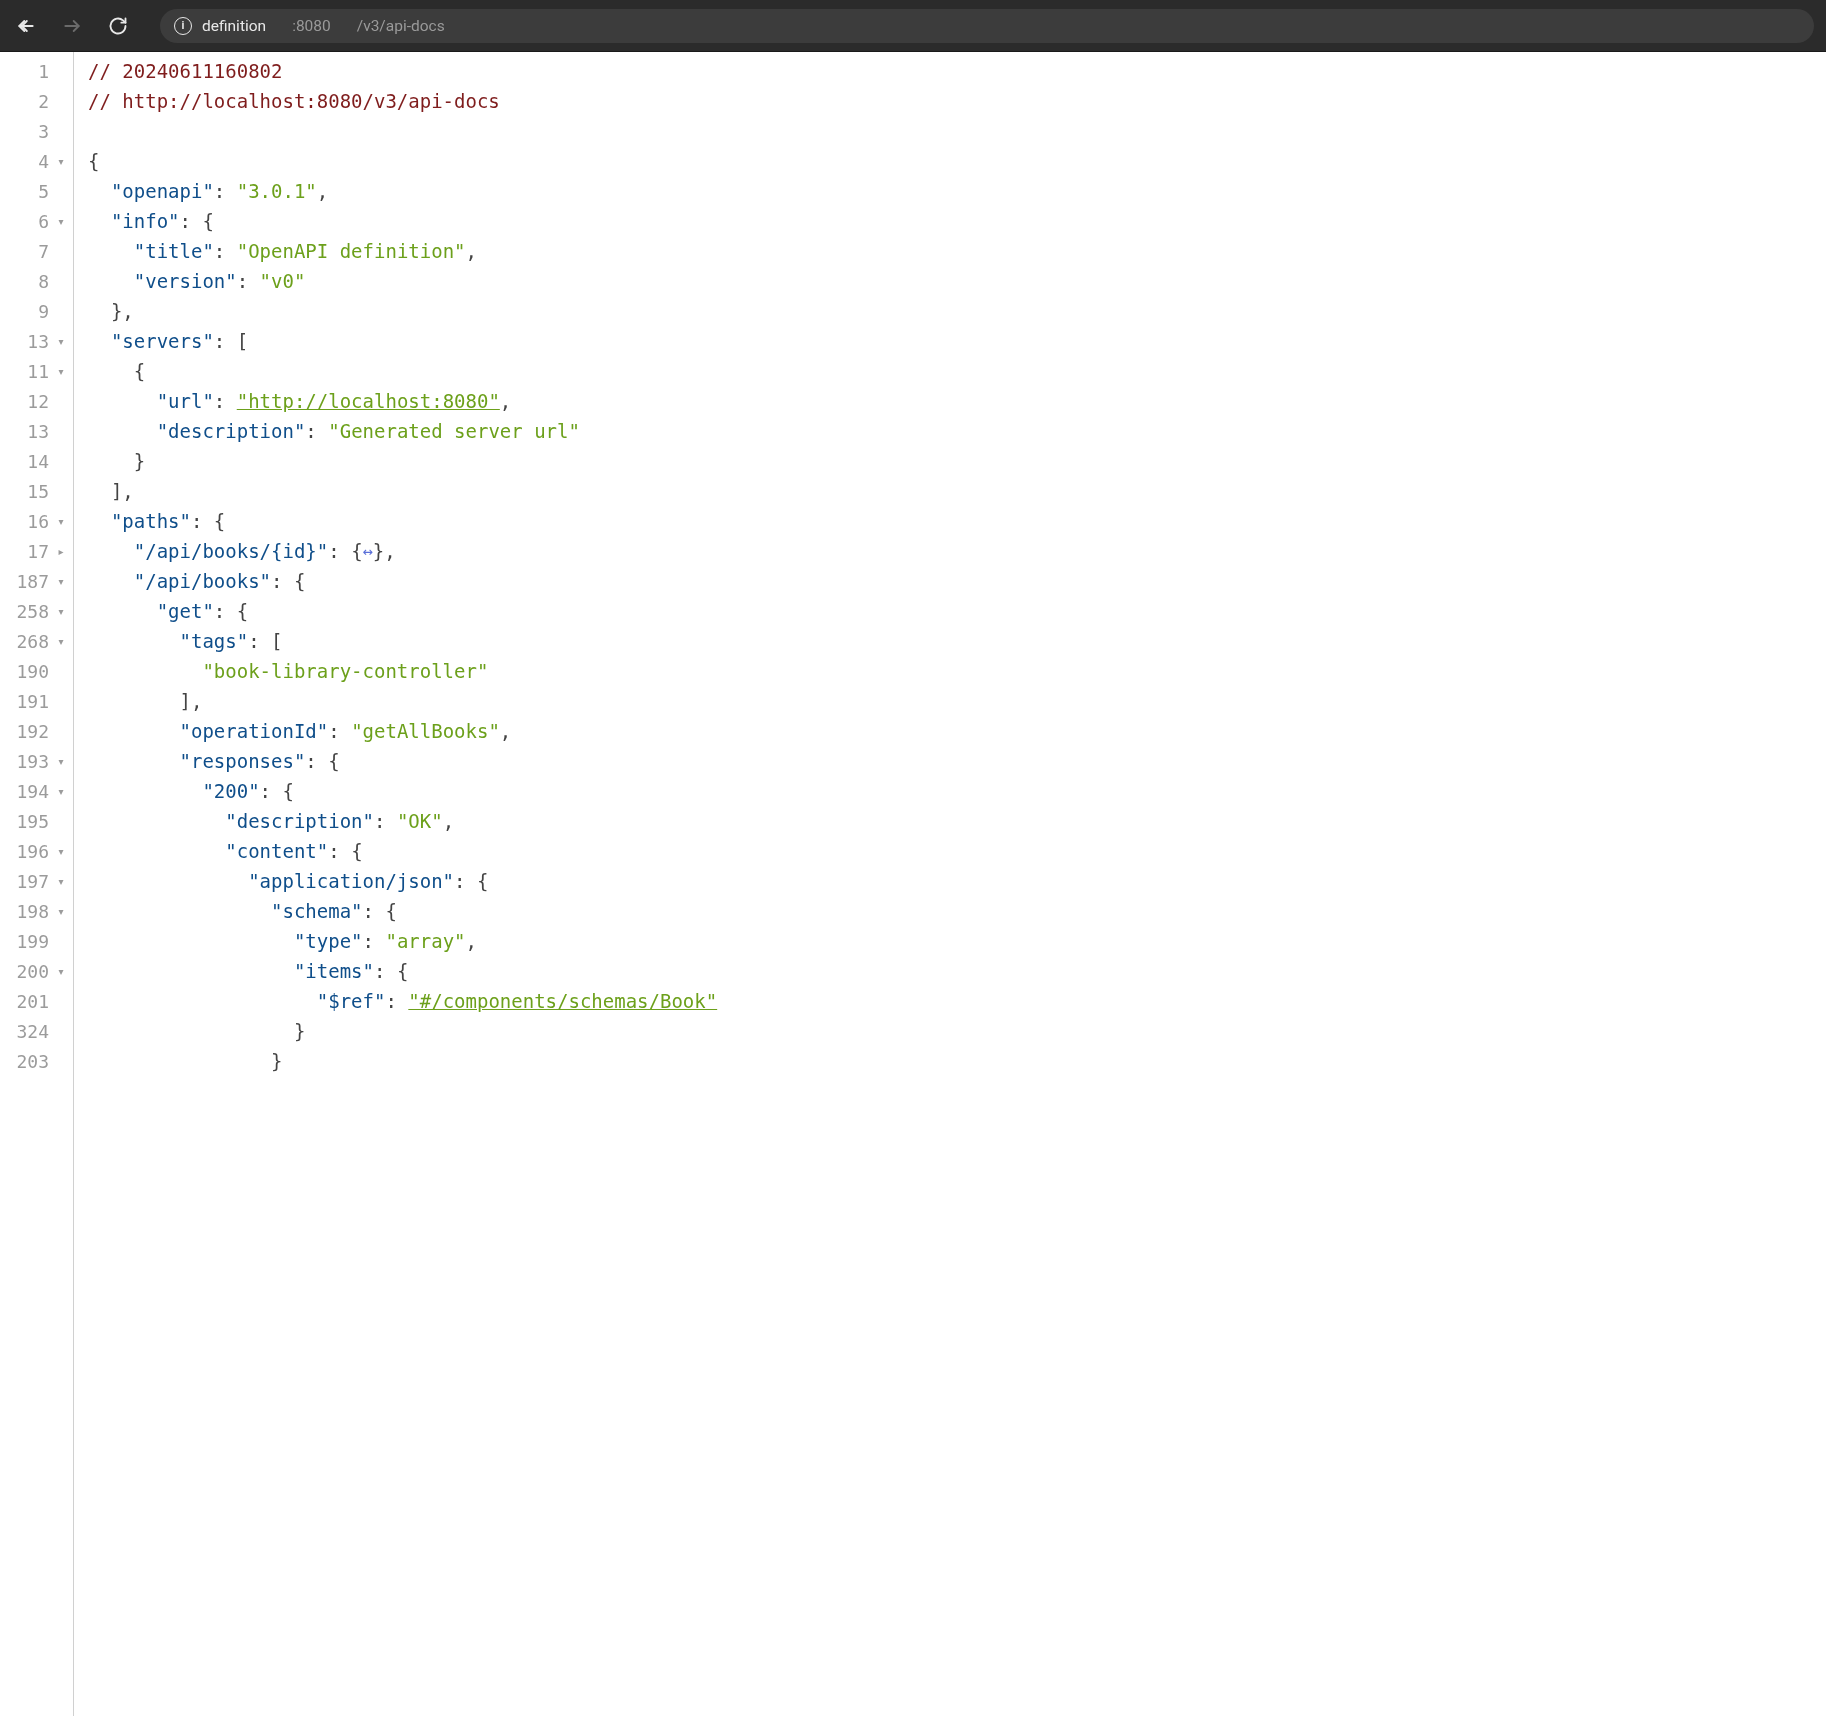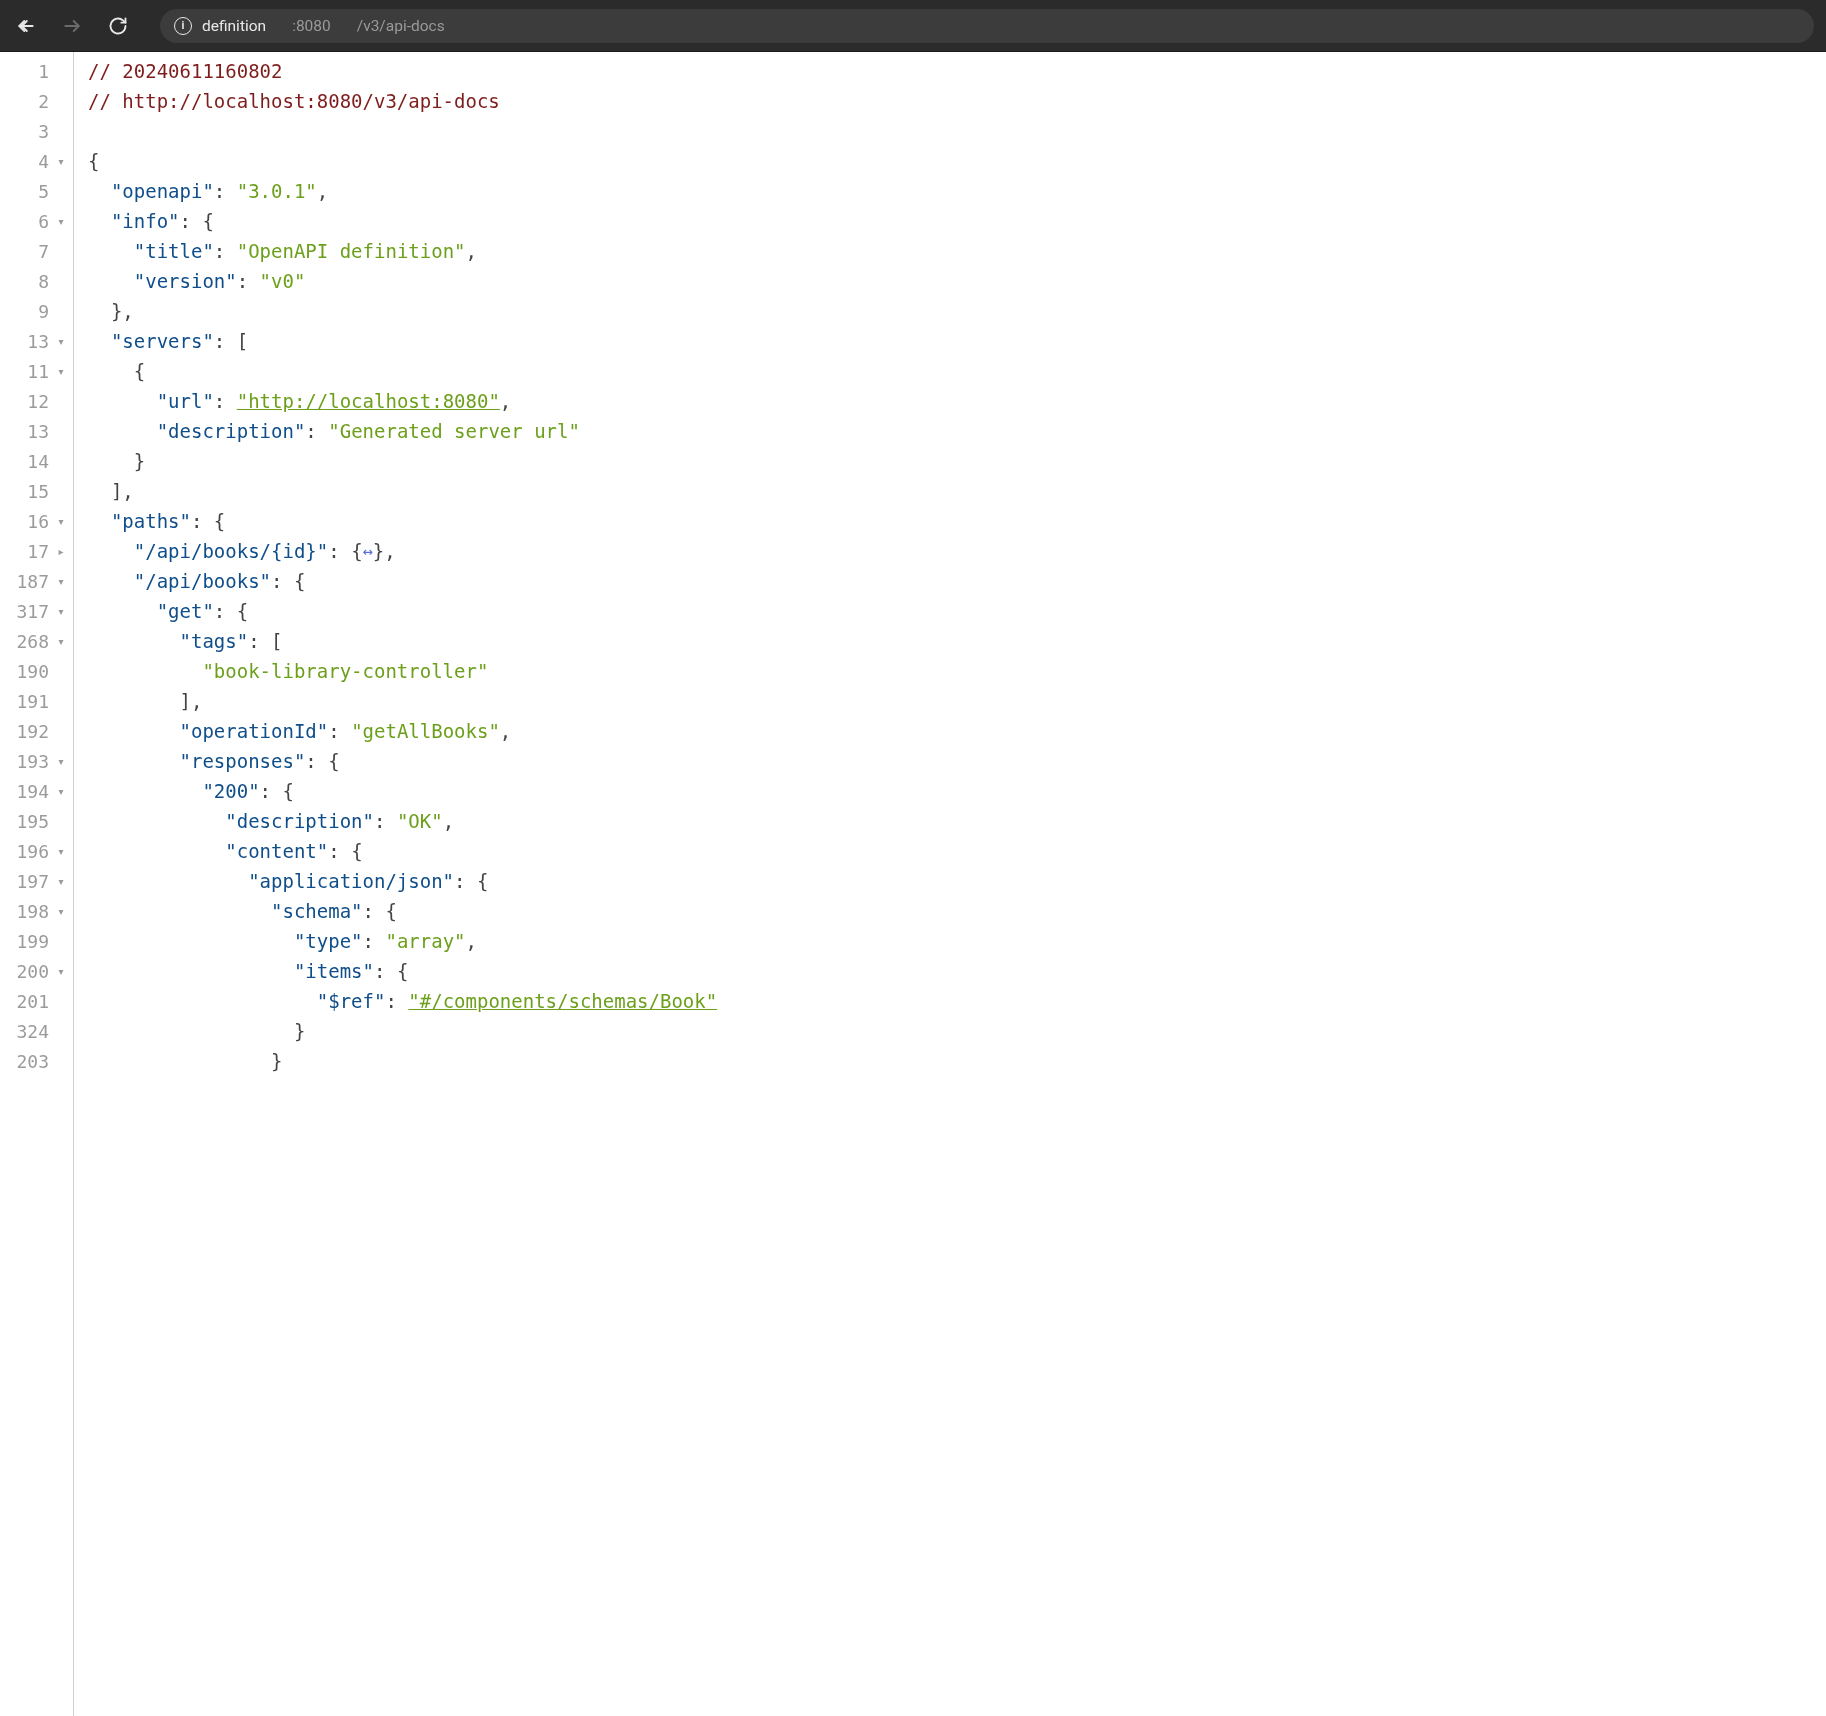--- a/index.html
+++ b/index.html
@@ -207,21 +207,21 @@
       </div>
       <div class="gutter-row">
         <span class="lineno">17</span>
         <span class="fold">▸</span>
       </div>
       <div class="gutter-row">
         <span class="lineno">187</span>
         <span class="fold">▾</span>
       </div>
       <div class="gutter-row">
-        <span class="lineno">317</span>
+        <span class="lineno">258</span>
         <span class="fold">▾</span>
       </div>
       <div class="gutter-row">
         <span class="lineno">268</span>
         <span class="fold">▾</span>
       </div>
       <div class="gutter-row">
         <span class="lineno">190</span>
         <span class="fold"></span>
       </div>

